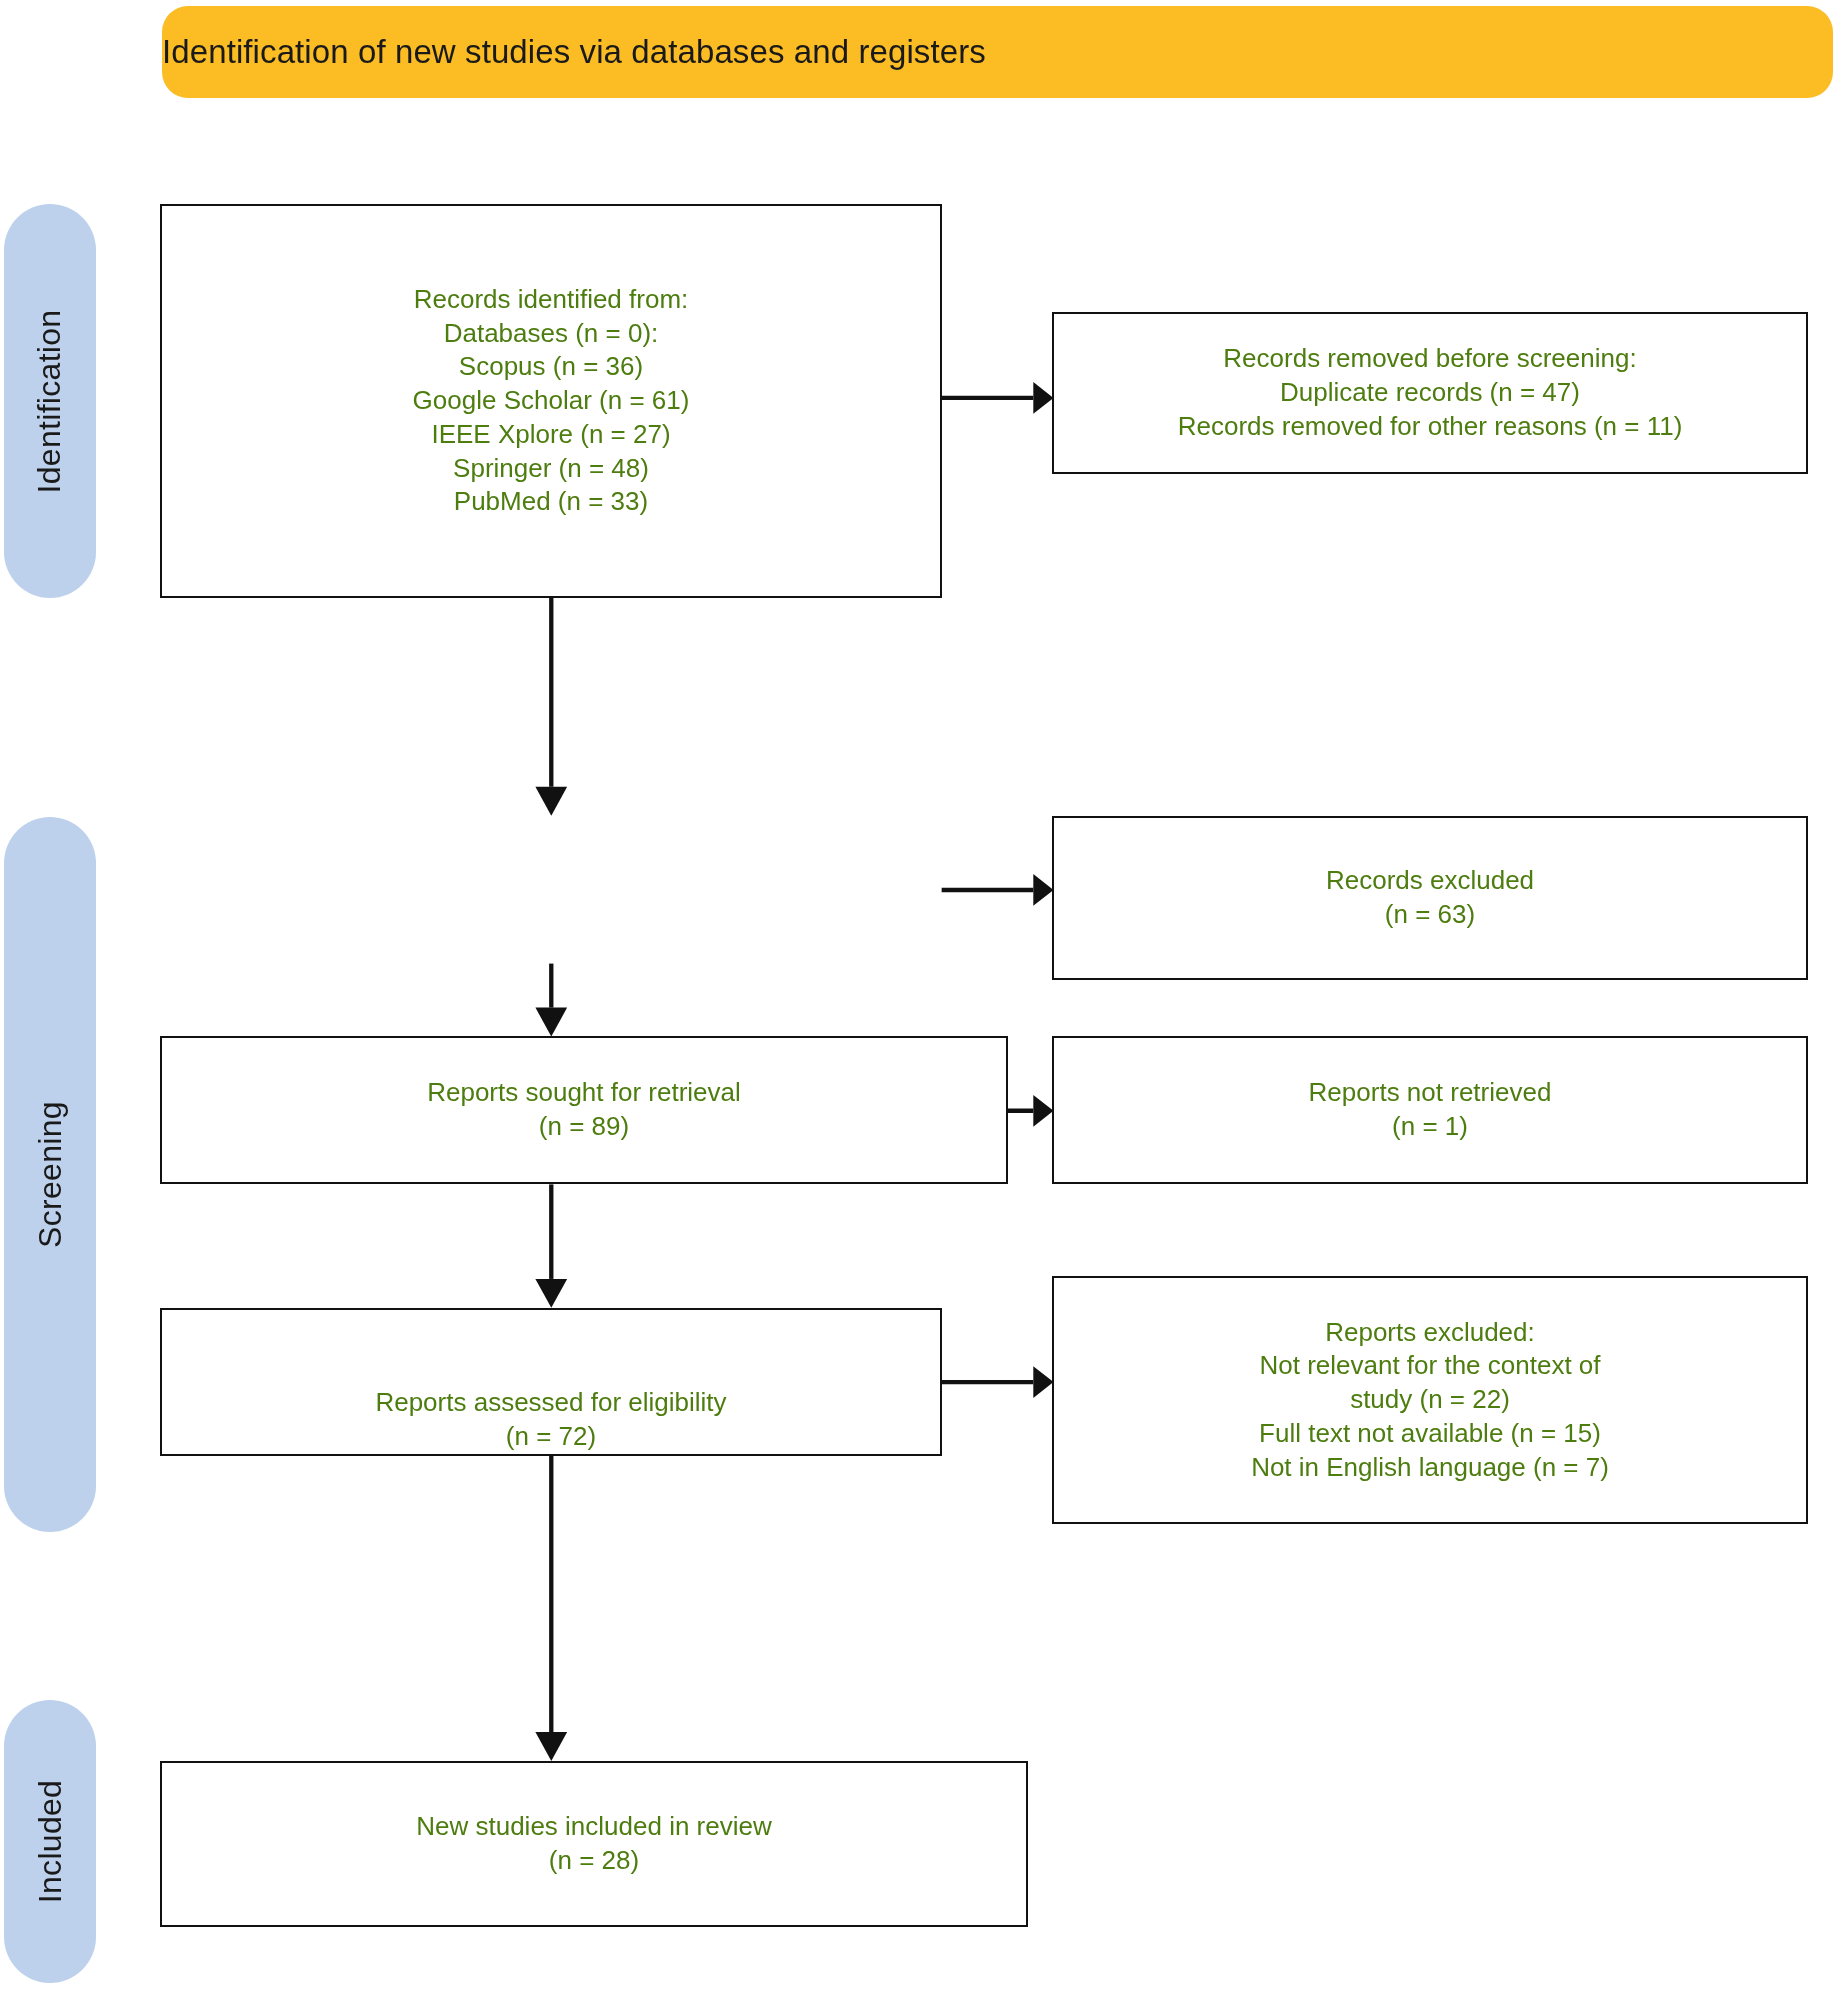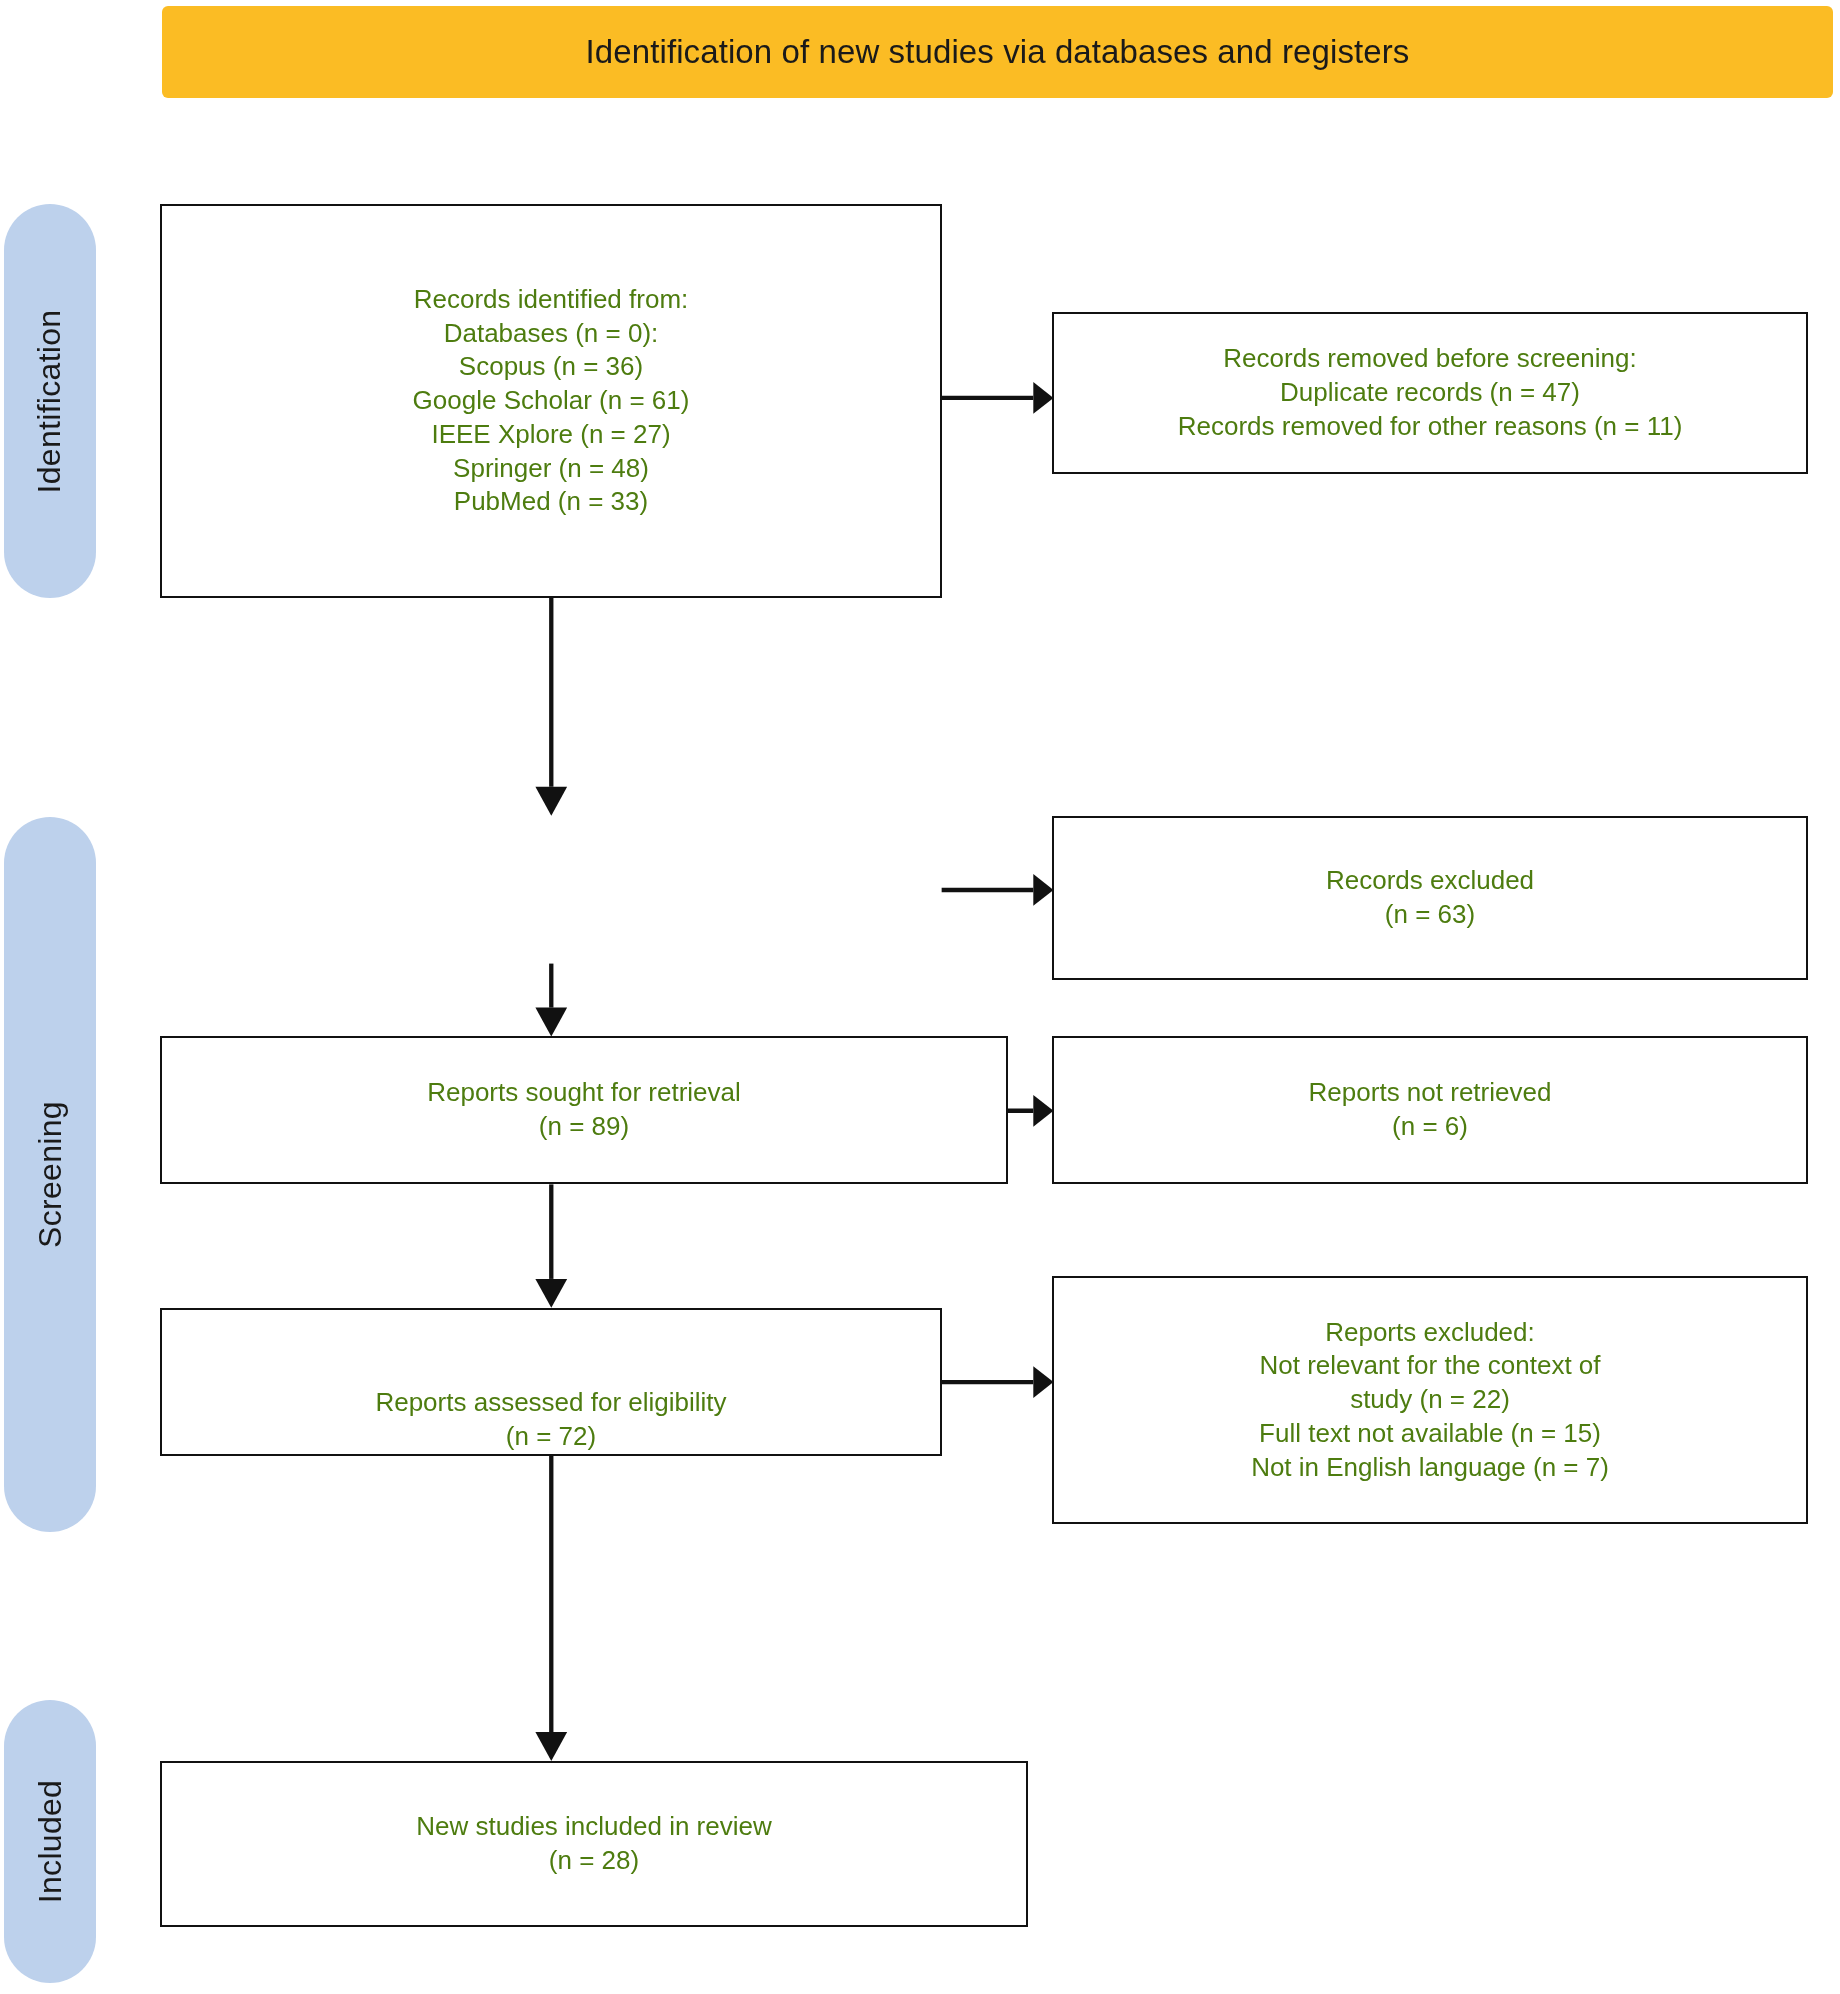--- a/index.html
+++ b/index.html
@@ -20,24 +20,23 @@
   }
 
   
   .banner {
     position: absolute;
     left: 162px;
     top: 5.8px;
     width: 1671px;
     height: 92px;
     background: #FBBC24;
-    border-radius: 6px;
+    border-radius: 26px;
     display: flex;
     align-items: center;
-    justify-content: center;
   }
   .banner-label {
     font-size: 33px;
     color: #1a1a1a;
     letter-spacing: 0.1px;
     text-align: center;
     line-height: 1.1;
   }
 
   
@@ -192,21 +191,21 @@
 Records removed for other reasons (n = 11)</div>
   </div>
 
   <div class="node" id="node-excluded-1">
     <div class="node-text">Records excluded
 (n = 63)</div>
   </div>
 
   <div class="node" id="node-not-retrieved">
     <div class="node-text">Reports not retrieved
-(n = 6)</div>
+(n = 1)</div>
   </div>
 
   <div class="node" id="node-excluded-2">
     <div class="node-text">Reports excluded:
 Not relevant for the context of
 study (n = 22)
 Full text not available (n = 15)
 Not in English language (n = 7)</div>
   </div>
 

